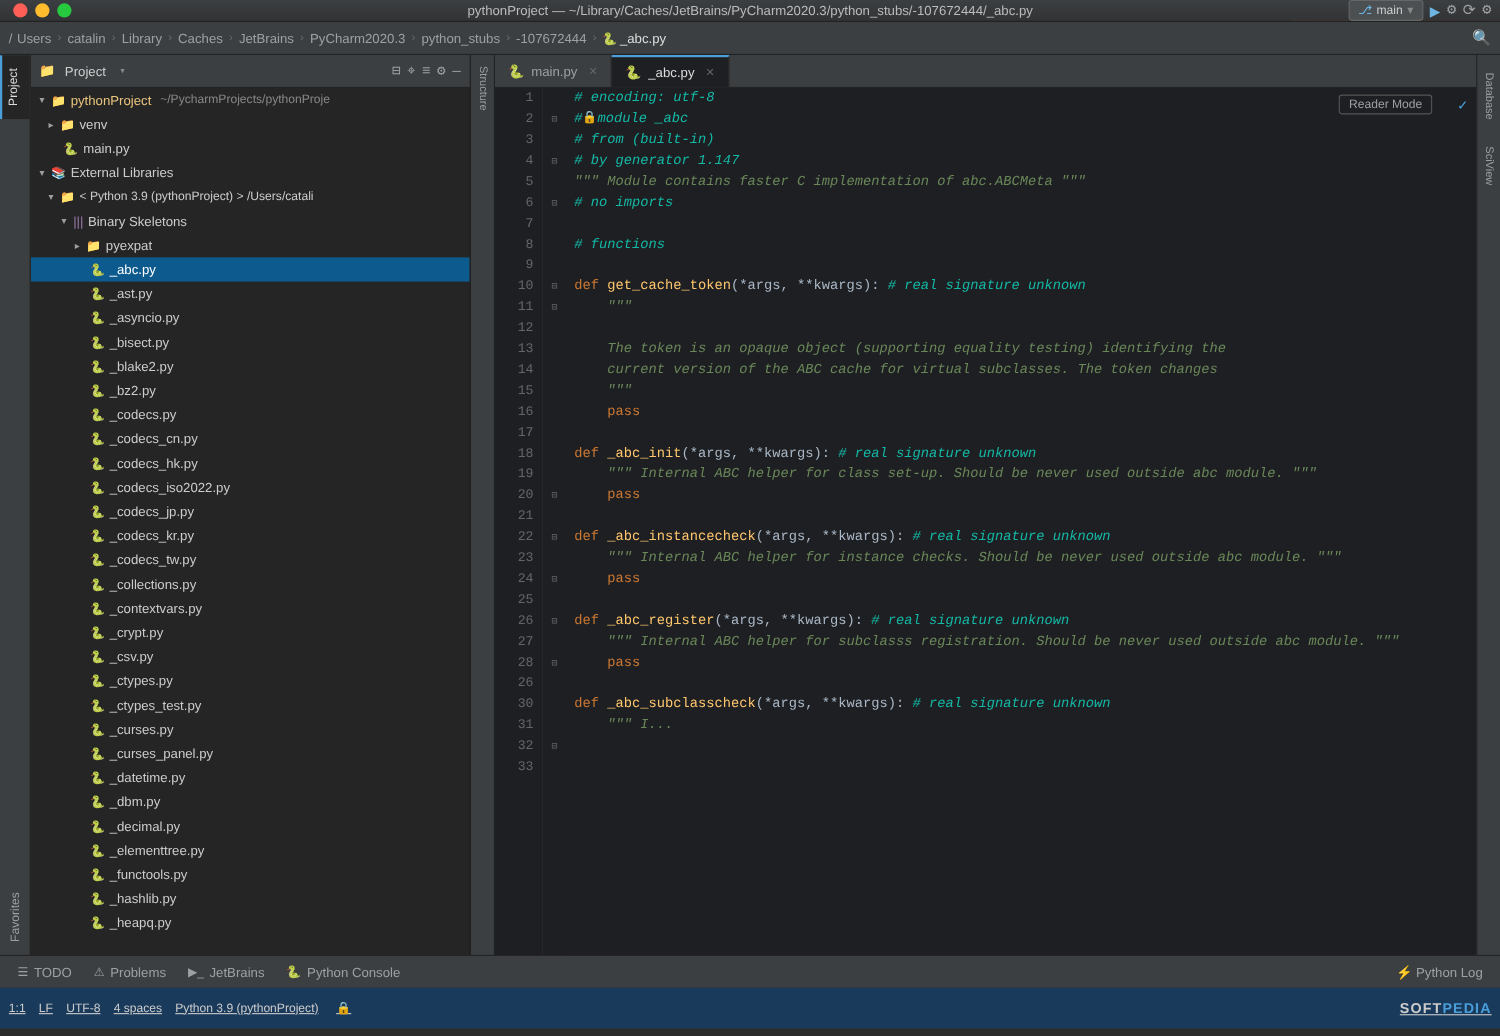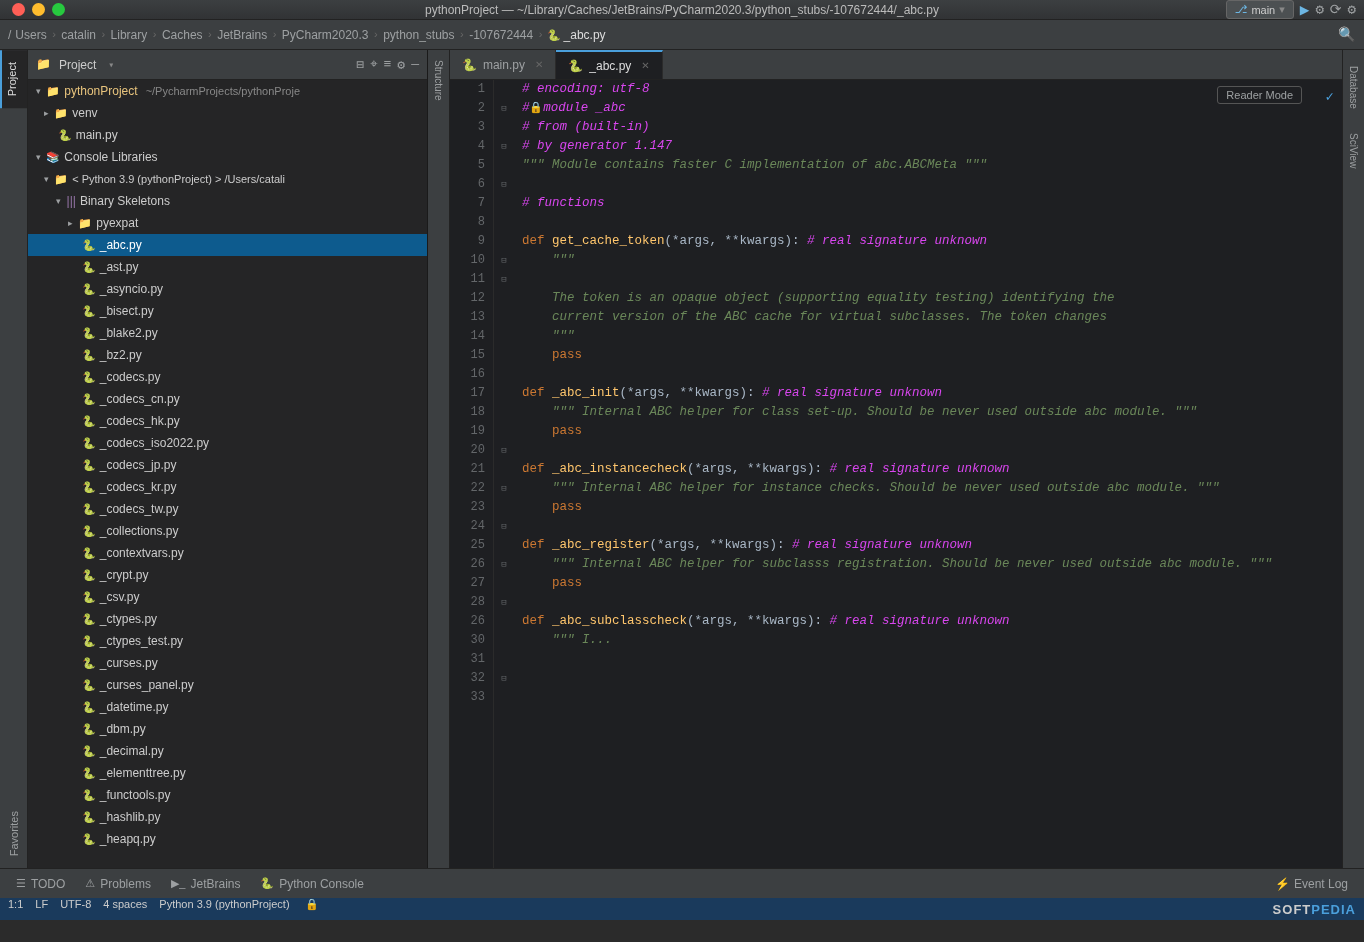--- a/index.html
+++ b/index.html
@@ -213,21 +213,21 @@
       line-height: 19px;
     }
     .code-line {
       height: 19px;
       white-space: pre;
       display: flex;
       align-items: center;
     }
 
     
-    .c-comment { color: #d946ef; font-style: italic; }
+    .c-comment { color: #14b8a6; font-style: italic; }
     .c-keyword { color: #cc7832; }
     .c-def { color: #ffc66d; }
     .c-string { color: #6a8759; font-style: italic; }
     .c-normal { color: #a9b7c6; }
     .c-pass { color: #cc7832; }
 
     
     .reader-mode-btn {
       position: absolute;
       right: 40px;
@@ -260,27 +260,29 @@
       font-size: 12px;
       font-family: -apple-system, sans-serif;
       color: #9da0a2;
       cursor: pointer;
       border-radius: 3px;
     }
 
     
     .status-bar {
       background: #1a3a5c;
-      height: 22px;
-      display: flex;
+      height: 37px;
+      display: flex;
+      align-items: center;
       padding: 0 8px;
       font-size: 11px;
       font-family: -apple-system, sans-serif;
       color: #ccc;
       gap: 12px;
+      text-decoration: underline;
     }
 
     
     ::-webkit-scrollbar { width: 8px; height: 8px; }
     ::-webkit-scrollbar-track { background: #2b2b2b; }
     ::-webkit-scrollbar-thumb { background: #555; border-radius: 4px; }
 
     .gradient-bg {
       position: absolute;
       top: 0;
@@ -383,21 +385,21 @@
 
         <div class="tree-item indent-1">
           <span style="width:10px;display:inline-block;"></span>
           <span style="color:#7fba00;font-size:11px;">🐍</span>
           <span>main.py</span>
         </div>
 
         <div class="tree-item">
           <span class="arrow">▾</span>
           <span class="folder-icon">📚</span>
-          <span>Console Libraries</span>
+          <span>External Libraries</span>
         </div>
 
         <div class="tree-item indent-1">
           <span class="arrow">▾</span>
           <span class="folder-icon">📁</span>
           <span style="font-size:11px;">&lt; Python 3.9 (pythonProject) &gt; /Users/catali</span>
         </div>
 
         <div class="tree-item indent-2">
           <span class="arrow">▾</span>
@@ -699,20 +701,21 @@
             </div>
           <div class="gutter-item"></div>
         </div>
 
         <div class="code-content">
           <div class="code-line"><span class="c-comment"># encoding: utf-8</span></div>
           <div class="code-line"><span class="c-comment">#</span><span style="font-size:11px;">🔒</span><span class="c-comment">module _abc</span></div>
           <div class="code-line"><span class="c-comment"># from (built-in)</span></div>
           <div class="code-line"><span class="c-comment"># by generator 1.147</span></div>
           <div class="code-line"><span class="c-string">""" Module contains faster C implementation of abc.ABCMeta """</span></div>
+          <div class="code-line"><span class="c-comment"># no imports</span></div>
           <div class="code-line">&nbsp;</div>
           <div class="code-line"><span class="c-comment"># functions</span></div>
           <div class="code-line">&nbsp;</div>
           <div class="code-line"><span class="c-keyword">def </span><span class="c-def">get_cache_token</span><span class="c-normal">(*args, **kwargs): </span><span class="c-comment"># real signature unknown</span></div>
           <div class="code-line"><span class="c-normal">    </span><span class="c-string">"""</span></div>
           <div class="code-line">&nbsp;</div>
           <div class="code-line"><span class="c-string">    The token is an opaque object (supporting equality testing) identifying the</span></div>
           <div class="code-line"><span class="c-string">    current version of the ABC cache for virtual subclasses. The token changes</span></div>
           <div class="code-line"><span class="c-string">    """</span></div>
           <div class="code-line"><span class="c-normal">    </span><span class="c-pass">pass</span></div>
@@ -754,21 +757,21 @@
     <div class="bottom-tab">
       <span style="font-size:11px;">▶_</span>
       <span>JetBrains</span>
     </div>
     <div class="bottom-tab">
       <span style="font-size:11px;">🐍</span>
       <span>Python Console</span>
     </div>
     <div style="margin-left:auto;">
       <div class="bottom-tab">
-        <span>⚡ Event Log</span>
+        <span>⚡ Python Log</span>
       </div>
     </div>
   </div>
 
   <div class="status-bar">
     <span>1:1</span>
     <span>LF</span>
     <span>UTF-8</span>
     <span>4 spaces</span>
     <span>Python 3.9 (pythonProject)</span>

